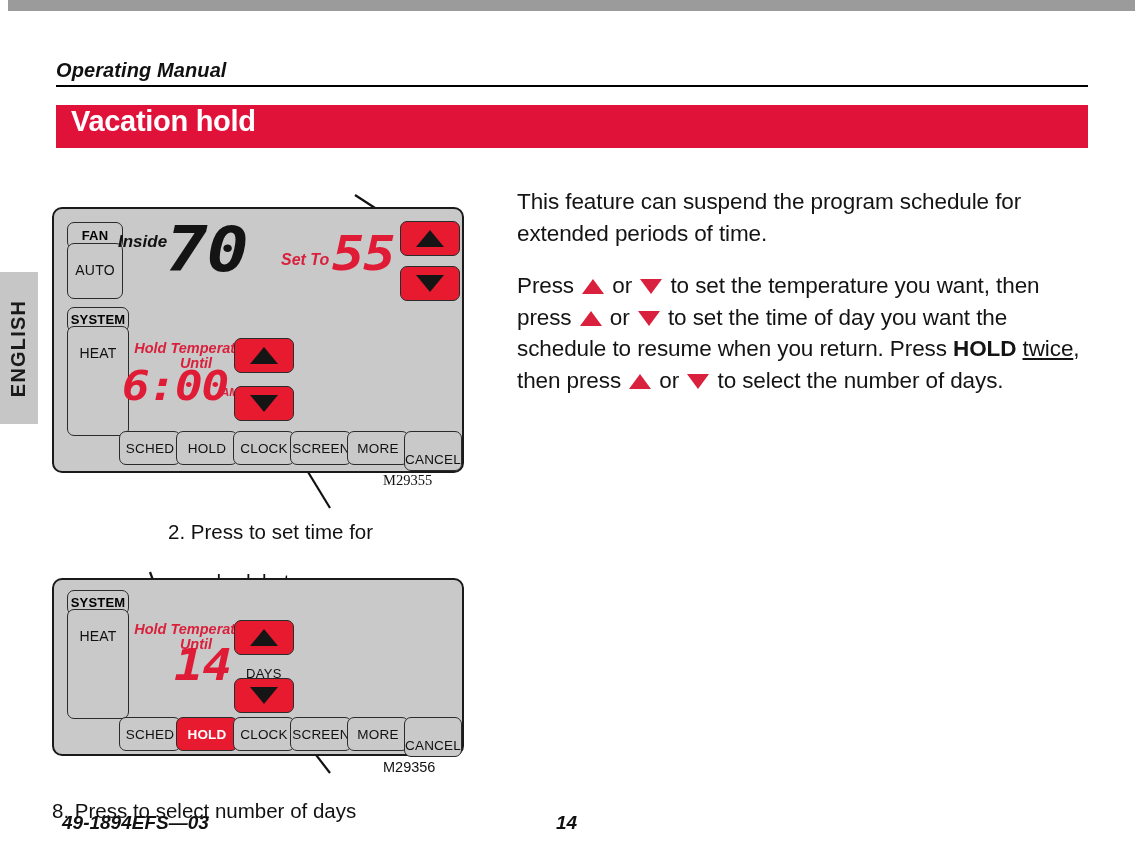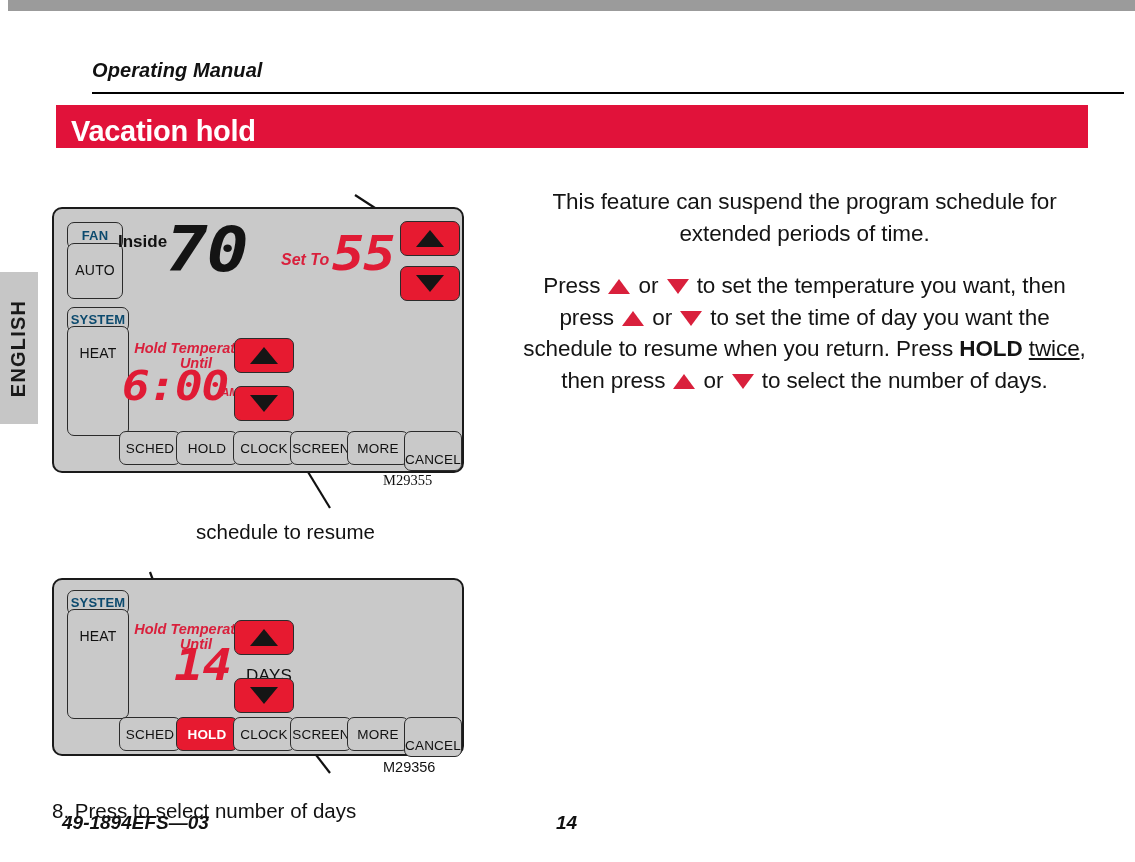--- a/index.html
+++ b/index.html
@@ -42,39 +42,38 @@
     color: #1a1a1a;
     font-family: "Liberation Sans", sans-serif;
   }
 
   
   .running-head {
     position: absolute;
     left: 56px; top: 59px;
     width: 1032px;
     border-bottom: 2px solid #000;
-    padding-bottom: 10px;
-    margin-left: 36px;
+    padding-bottom: 3px;
   }
   .running-head span {
     font-style: italic;
     font-weight: bold;
     font-size: 20px;
     color: #111;
     letter-spacing: 0.1px;
   }
 
   
   .banner {
     position: absolute;
     left: 56px; top: 105px;
     width: 1032px; height: 43px;
     background: #e1123a;
     display: flex;
-    align-items: flex-end;
+    align-items: flex-start;
   }
   .banner-title {
     color: #ffffff;
     font-size: 29px;
     font-weight: bold;
     margin-left: 15px;
     letter-spacing: -0.3px;
   }
 
   
@@ -132,41 +131,42 @@
     position: absolute;
     background: #c9c9c9;
     border: 1.6px solid #2b2b2b;
     border-radius: 7px;
     box-sizing: border-box;
     display: flex;
     align-items: center;
     justify-content: center;
     font-size: 13px;
     font-weight: bold;
-    color: #0c4a6e;
+    color: #000000;
     letter-spacing: 0.2px;
   }
   .tab-body {
     position: absolute;
     background: #c9c9c9;
     border: 1.6px solid #2b2b2b;
     border-radius: 7px;
     box-sizing: border-box;
     display: flex;
     align-items: flex-start;
     justify-content: center;
     padding-top: 18px;
     font-size: 14px;
     color: #111;
     letter-spacing: 0.2px;
   }
 
   
   .lbl-inside {
     position: absolute;
+    font-style: italic;
     font-weight: bold;
     font-size: 17px;
     color: #111;
   }
   .lbl-setto {
     position: absolute;
     font-style: italic;
     font-weight: bold;
     font-size: 16px;
     color: #d9203c;
@@ -175,21 +175,21 @@
     position: absolute;
     font-style: italic;
     font-weight: bold;
     font-size: 14.5px;
     line-height: 15px;
     color: #d9203c;
     text-align: center;
   }
   .lbl-days {
     position: absolute;
-    font-size: 17px;
+    font-size: 13px;
     color: #111;
     letter-spacing: 0.3px;
   }
   .lbl-am {
     position: absolute;
     font-size: 11.5px;
     font-weight: bold;
     font-style: italic;
     color: #d9203c;
   }
@@ -261,21 +261,20 @@
     position: absolute;
     left: 517px; top: 186px;
     width: 575px;
   }
   .bodycol p {
     margin: 0 0 21px 0;
     font-size: 22.5px;
     line-height: 31.5px;
     color: #141414;
     letter-spacing: -0.1px;
-    text-align: center;
   }
   .bodycol b { font-weight: bold; }
   .bodycol u { text-decoration: underline; }
   .inl-up, .inl-down {
     display: inline-block;
     width: 0; height: 0;
     vertical-align: -1px;
     margin: 0 2px;
   }
   .inl-up {
@@ -401,20 +400,21 @@
     <div class="soft-btn cancel" style="left:350px; top:222px; width:58px; height:40px;">
       <span>CANCEL</span>
     </div>
 
   </div>
 </div>
 
 <div class="figcode figcode-1">M29355</div>
 
 <div class="callout c2">
+  <div>2.  Press to set time for</div>
   <div style="margin-left:28px;">schedule to resume</div>
 </div>
 
 <div class="callout c3">
   <span>3.  Press </span><b>HOLD</b><span> </span><u>twice</u>
 </div>
 
 <div class="tstat tstat-2">
   <div class="tstat-inner">
 

